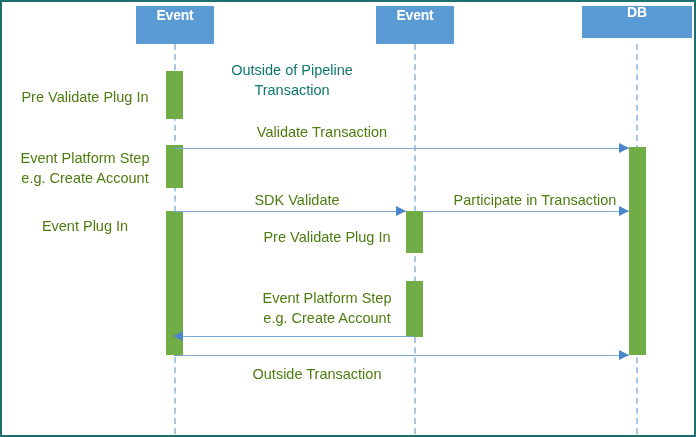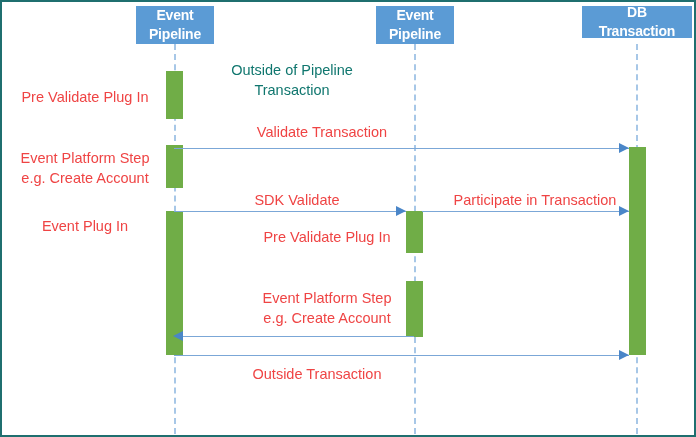--- a/index.html
+++ b/index.html
@@ -26,21 +26,21 @@
     font-size: 14px;
     line-height: 19px;
     text-align: center;
     display: flex;
     flex-direction: column;
     align-items: center;
     justify-content: center;
     box-sizing: border-box;
     letter-spacing: -0.2px;
   }
-  .participant span { display: block; white-space: nowrap; }
+  .participant span { display: block; white-space: nowrap; margin-top: 32px; }
   
   .lifeline {
     position: absolute;
     width: 0;
     border-left: 2px dashed #a7c7e7;
   }
   
   .activation {
     position: absolute;
     background: #70ad47;
@@ -61,21 +61,21 @@
   }
   .arrowhead.right {
     border-left: 10px solid #4a86c8;
   }
   .arrowhead.left {
     border-right: 10px solid #4a86c8;
   }
   
   .label {
     position: absolute;
-    color: #ef4444;
+    color: #4d7c0f;
     font-size: 14.5px;
     line-height: 20px;
     white-space: pre-line;
     text-align: center;
   }
   .label.left-align { text-align: center; }
   .label.light { color: #0f766e; }
 </style>
 </head>
 <body>

